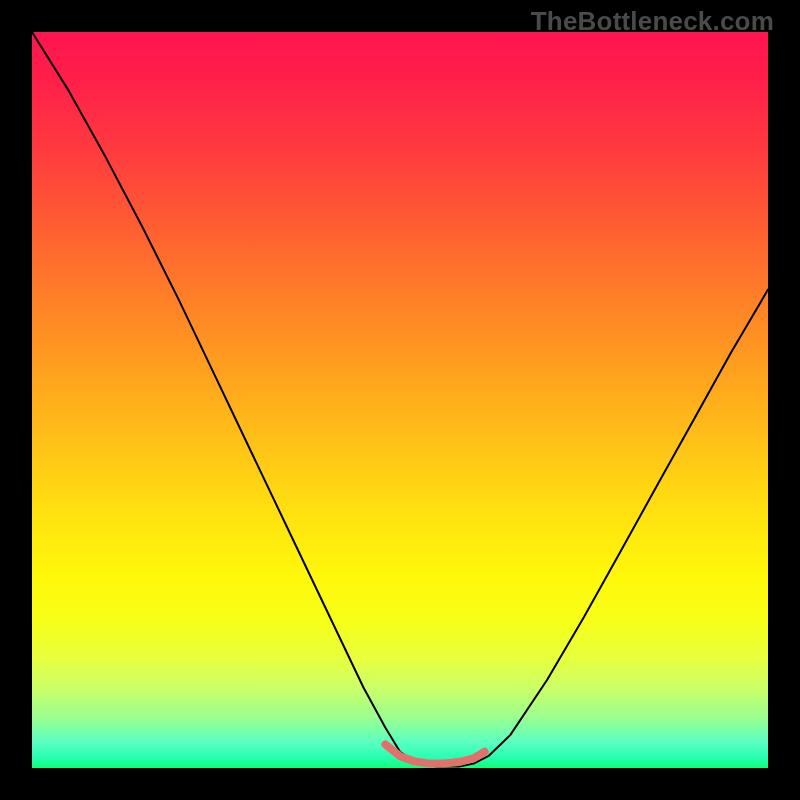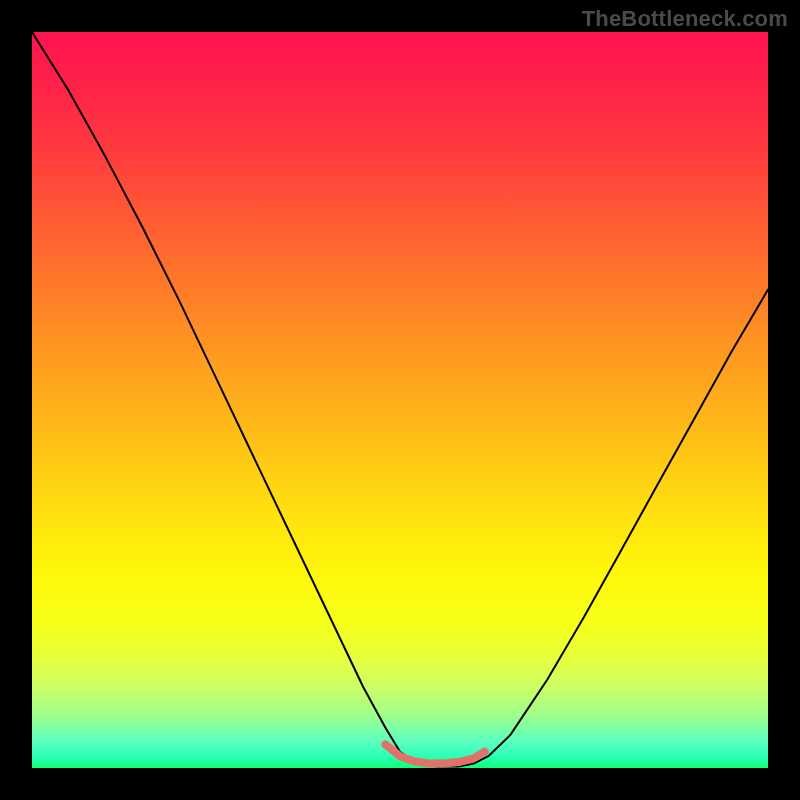--- a/index.html
+++ b/index.html
@@ -13,23 +13,23 @@
   }
   .frame {
     position: relative;
     width: 800px;
     height: 800px;
     background: #000;
   }
   .watermark {
     position: absolute;
     top: 6px;
-    right: 12px;
+    right: 26px;
     color: #4a4a4a;
-    font-size: 22px;
+    font-size: 26px;
     font-weight: 600;
     letter-spacing: 0.2px;
     z-index: 10;
   }
   .plot-area {
     
     position: absolute;
     left: 32px;
     top: 32px;
     width: 736px;   

